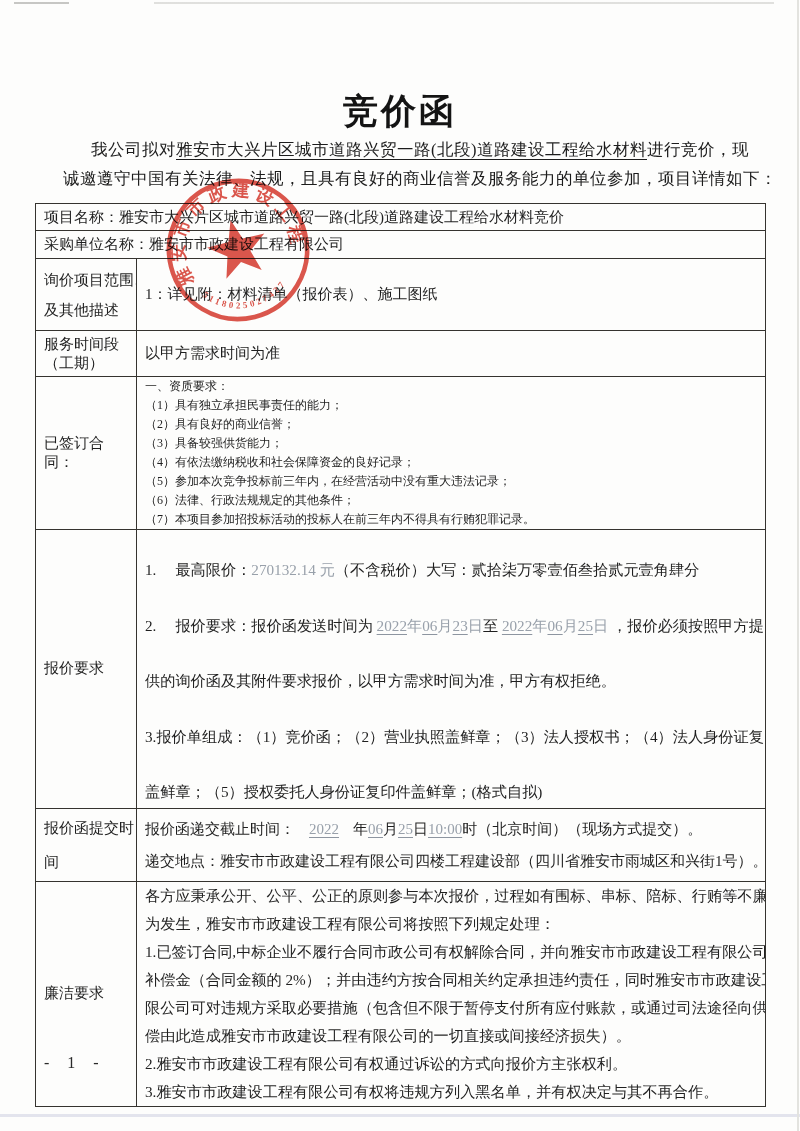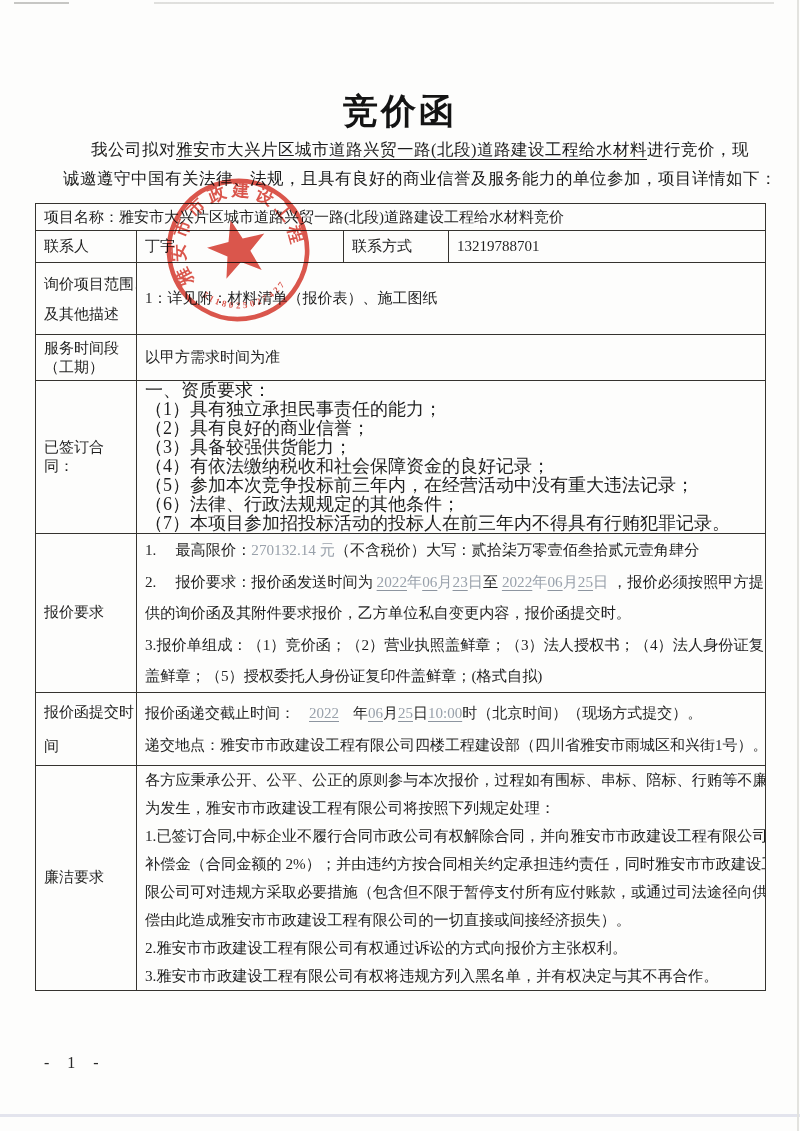--- a/index.html
+++ b/index.html
@@ -28,22 +28,22 @@
   }
   table.main td{
     border:1.6px solid #35332f;
     font-size:15px;color:#1f1f1f;
     padding:0 6px 0 8px;vertical-align:middle;
     overflow:hidden;
   }
   td.lbl{padding-left:6px;}
   .small-lbl{font-size:12px;letter-spacing:0;}
   .cell-line{white-space:nowrap;margin-top:12px;}
-  .r6line{line-height:19px;font-size:18px;white-space:nowrap;}
-  .r7line{line-height:31.5px;font-size:15.2px;white-space:nowrap;}
+  .r6line{line-height:19px;font-size:12px;white-space:nowrap;}
+  .r7line{line-height:31.5px;font-size:15.2px;white-space:nowrap;margin-top:24px;}
   .r8line{line-height:32px;font-size:15px;white-space:nowrap;}
   .r9line{line-height:28px;font-size:15.2px;white-space:nowrap;}
   .fill{color:#98a0aa;}
   .u{text-decoration:underline;text-underline-offset:3px;text-decoration-thickness:1px;text-decoration-color:#8d95a0;}
   .u-wide{padding:0 14px;}
 
   .stamp{position:absolute;left:153px;top:165px;width:170px;height:170px;
     transform:rotate(-14deg);opacity:.84;mix-blend-mode:multiply;}
   .stamp text{font-family:"Liberation Serif","DejaVu Serif",serif;}
 
@@ -67,25 +67,22 @@
     <colgroup>
         <col style="width:101px">
         <col style="width:207px">
         <col style="width:105px">
         <col style="width:317px">
       </colgroup>
     <tbody>
         <tr style="height:27px">
       <td colspan="4"><span class="cell-line"><span>项目名称：</span><span>雅安市大兴片区城市道路兴贸一路(北段)道路建设工程给水材料竞价</span></span></td>
     </tr>
-    <tr style="height:32px">
-      <td class="lbl">联系人</td>
-      <td>丁宇</td>
-      <td>联系方式</td>
-      <td>13219788701</td>
+    <tr style="height:28px">
+      <td colspan="4"><span class="cell-line"><span>采购单位名称：</span><span>雅安市市政建设工程有限公司</span></span></td>
     </tr>
     <tr style="height:72px">
       <td class="lbl">
         <div style="line-height:30px;white-space:nowrap">询价项目范围、</div>
         <div style="line-height:30px">及其他描述</div>
       </td>
       <td colspan="3">1：详见附：材料清单（报价表）、施工图纸</td>
     </tr>
     <tr style="height:46px">
       <td class="lbl small-lbl">服务时间段（工期）</td>
@@ -102,21 +99,21 @@
         <div class="r6line">（5）参加本次竞争投标前三年内，在经营活动中没有重大违法记录；</div>
         <div class="r6line">（6）法律、行政法规规定的其他条件；</div>
         <div class="r6line">（7）本项目参加招投标活动的投标人在前三年内不得具有行贿犯罪记录。</div>
       </td>
     </tr>
     <tr style="height:157px">
       <td class="lbl">报价要求</td>
       <td colspan="3">
         <div class="r7line"><span>1.　 最高限价：</span><span class="fill">270132.14 元</span><span>（不含税价）大写：贰拾柒万零壹佰叁拾贰元壹角肆分</span></div>
         <div class="r7line"><span>2.　 报价要求：报价函发送时间为 </span><span class="fill u">2022</span><span class="fill">年</span><span class="fill u">06</span><span class="fill">月</span><span class="fill u">23</span><span class="fill">日</span><span>至 </span><span class="fill u">2022</span><span class="fill">年</span><span class="fill u">06</span><span class="fill">月</span><span class="fill u">25</span><span class="fill">日</span><span> ，报价必须按照甲方提</span></div>
-        <div class="r7line">供的询价函及其附件要求报价，乙方单位私自变更内容，报价函提交时。</div>
+        <div class="r7line">供的询价函及其附件要求报价，以甲方需求时间为准，甲方有权拒绝。</div>
         <div class="r7line">3.报价单组成：（1）竞价函；（2）营业执照盖鲜章；（3）法人授权书；（4）法人身份证复印件</div>
         <div class="r7line">盖鲜章；（5）授权委托人身份证复印件盖鲜章；(格式自拟)</div>
       </td>
     </tr>
     <tr style="height:73px">
       <td class="lbl">
         <div style="line-height:34px;white-space:nowrap">报价函提交时</div>
         <div style="line-height:34px">间</div>
       </td>
       <td colspan="3">

